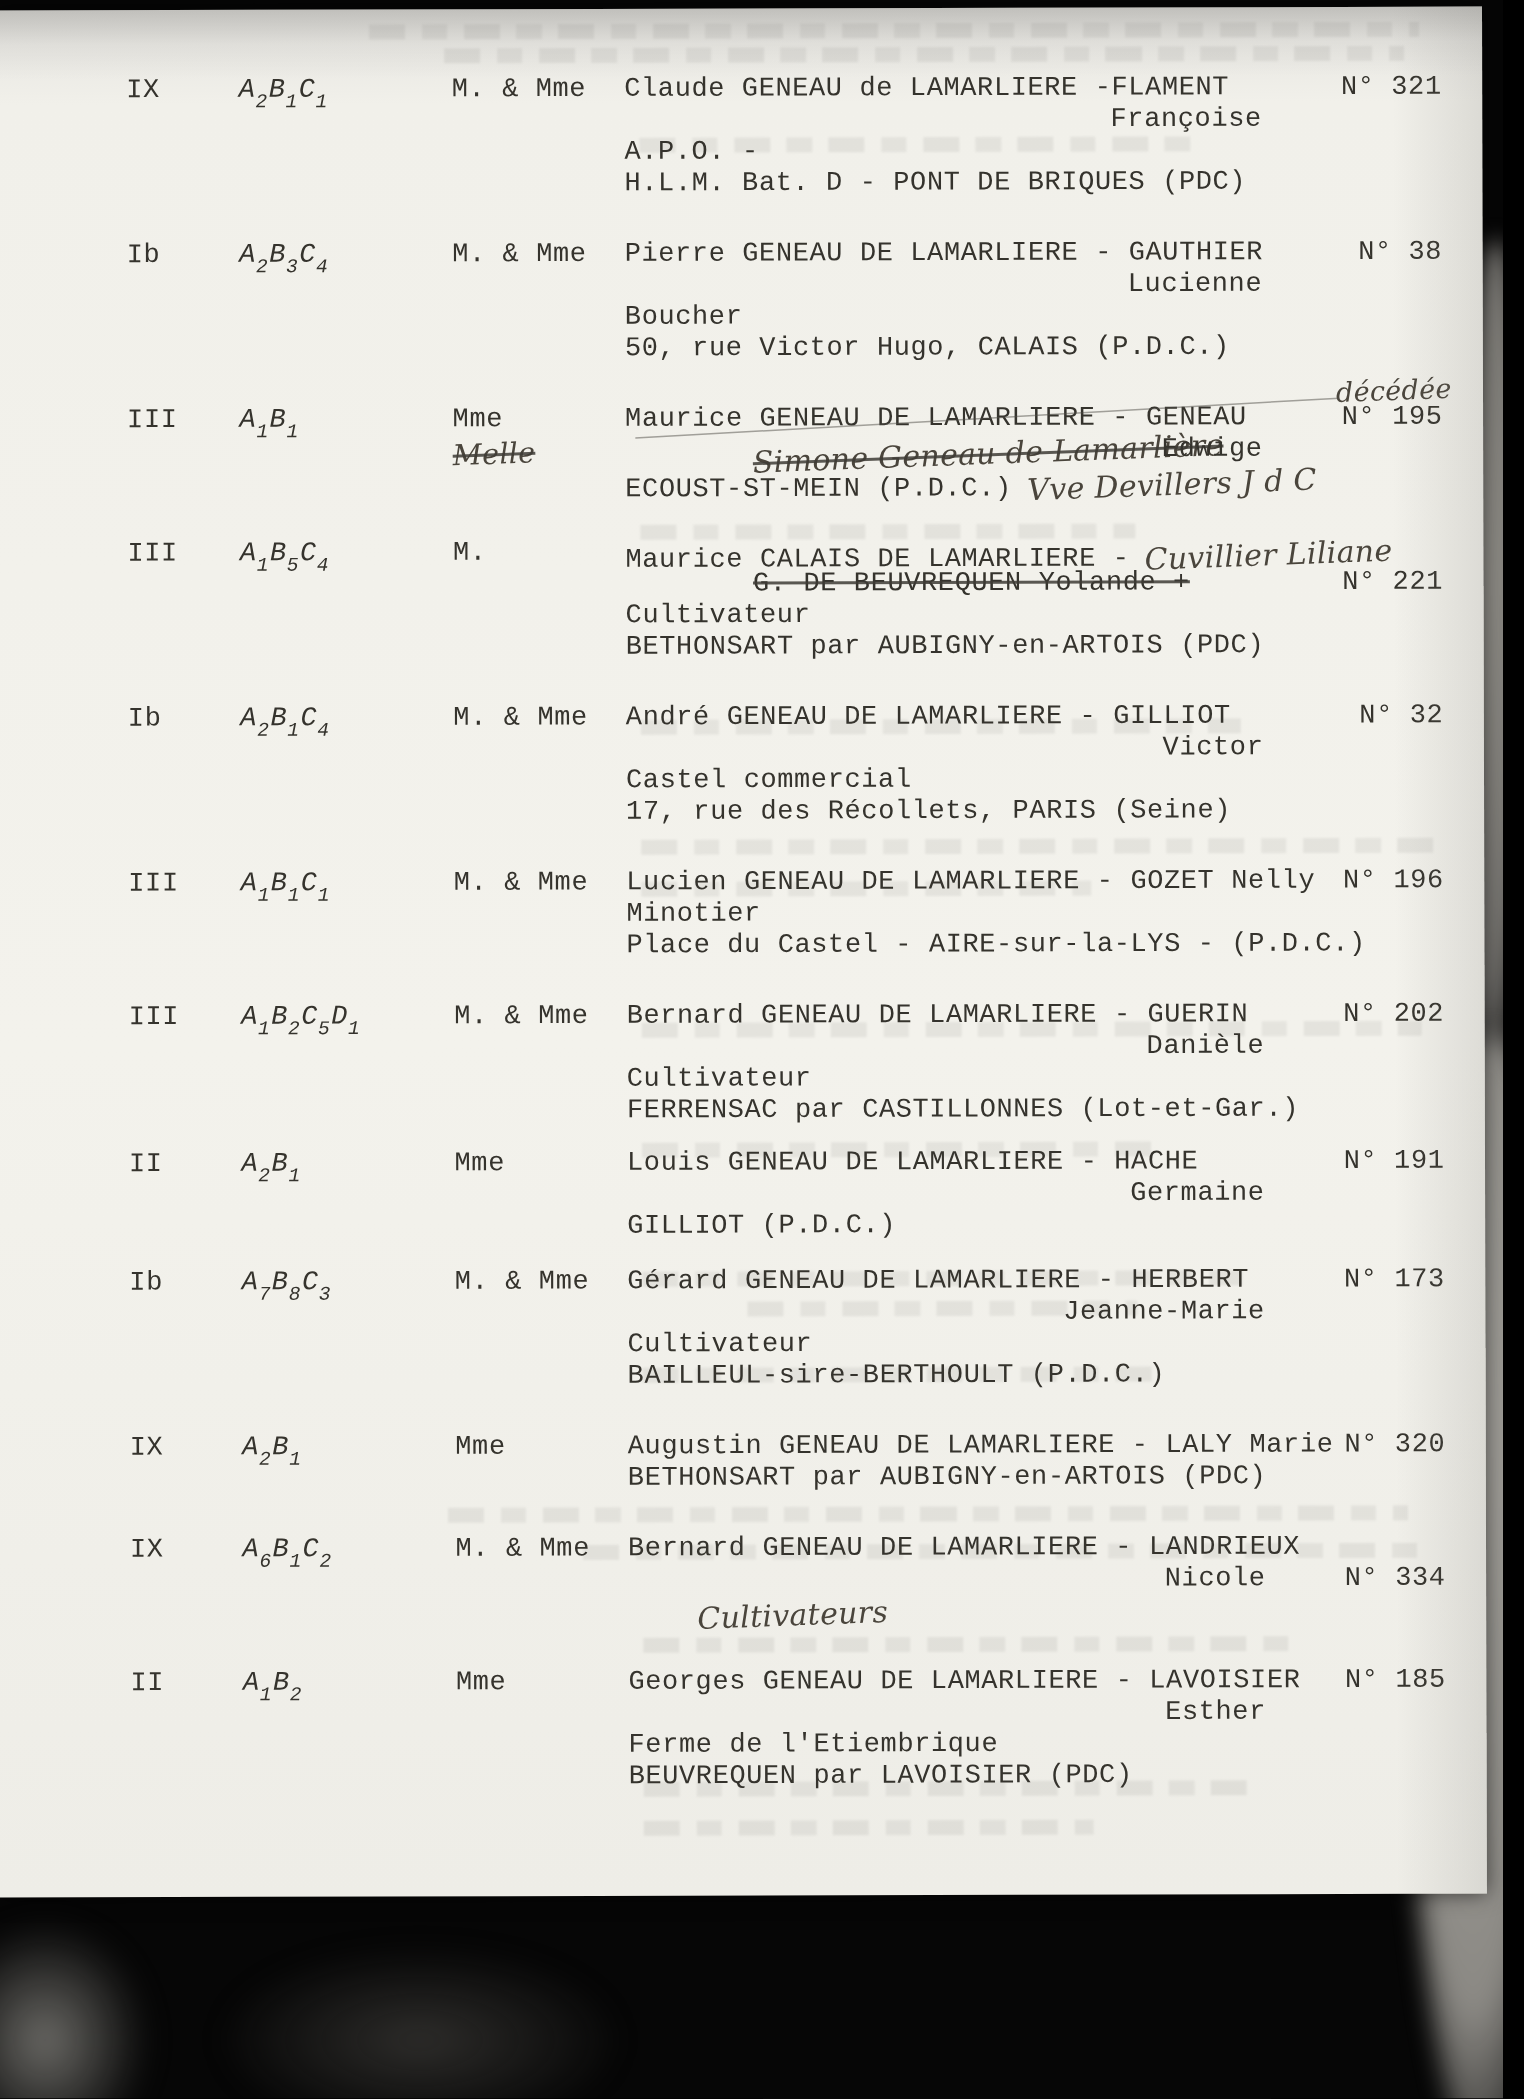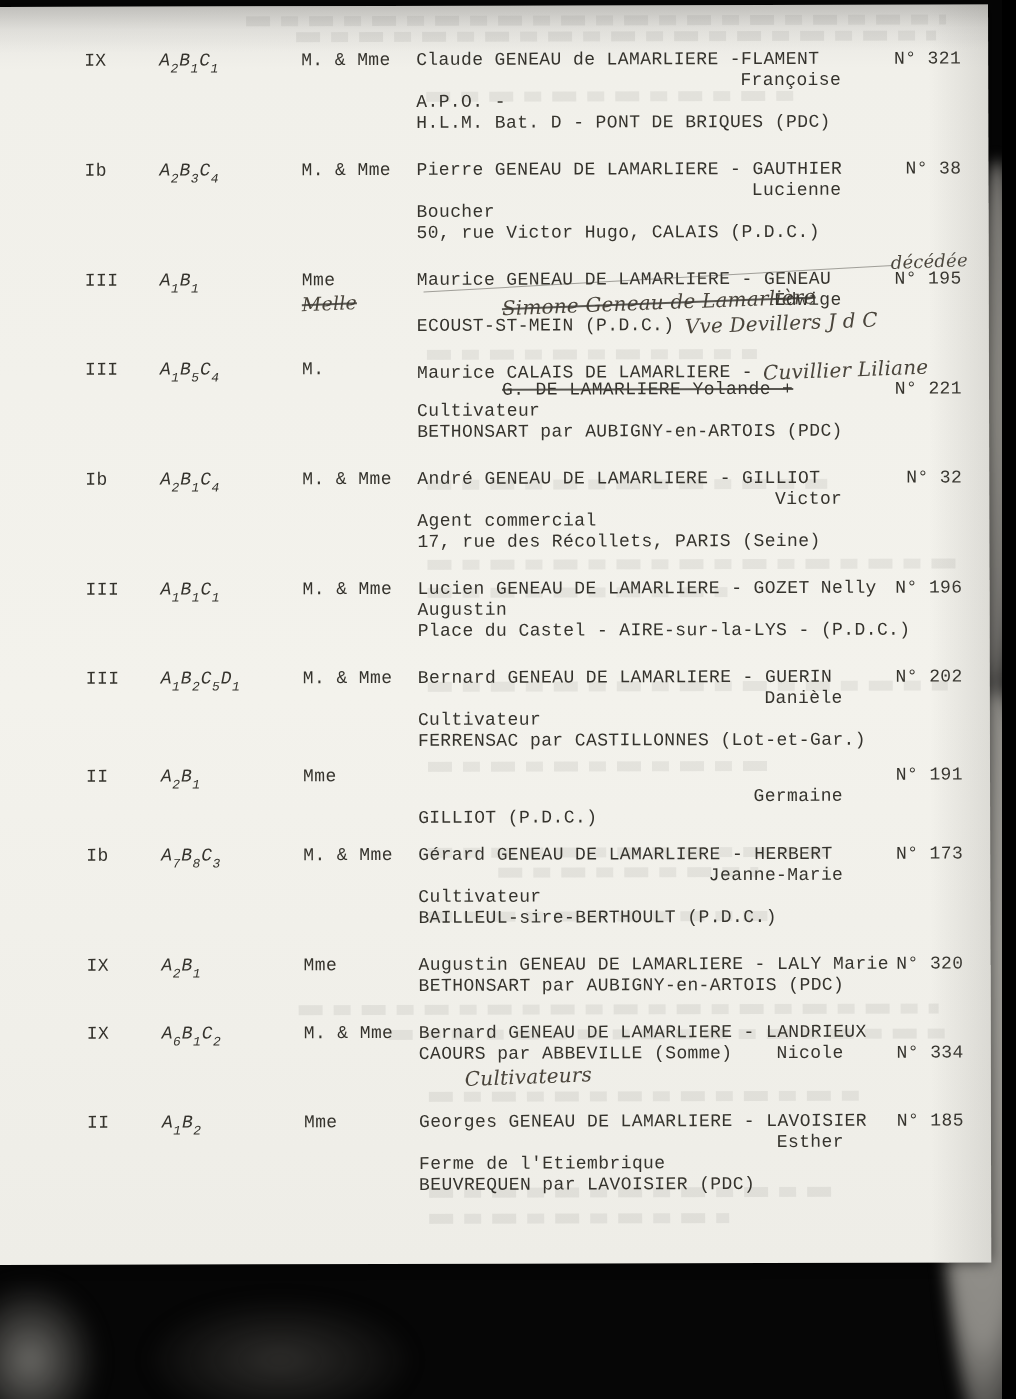--- a/index.html
+++ b/index.html
@@ -123,45 +123,45 @@
             <div class="line indent-lg"><span class="hand struck">Simone Geneau de Lamarlière</span><span class="typed rightname">Edwige</span></div>
             <div class="line"><span class="typed">ECOUST-ST-MEIN (P.D.C.)</span><span class="hand" style="margin-left: 10px;">Vve Devillers J d C</span></div>
           </div>
         </div>
         <div class="entry">
           <div class="col-roman typed">III</div>
           <div class="col-code typed"><span class="cl">A</span><span class="sub">1</span><span class="cl">B</span><span class="sub">5</span><span class="cl">C</span><span class="sub">4</span></div>
           <div class="col-civ typed">M.</div>
           <div class="col-body">
             <div class="line"><span class="typed">Maurice CALAIS DE LAMARLIERE -</span><span class="hand" style="margin-left: 10px;">Cuvillier Liliane</span></div>
-            <div class="line indent-lg"><span class="typed struck">G. DE LAMARLIERE Yolande +</span><span class="typed num">N° 221</span></div>
+            <div class="line indent-lg"><span class="typed struck">G. DE BEUVREQUEN Yolande +</span><span class="typed num">N° 221</span></div>
             <div class="line"><span class="typed">Cultivateur</span></div>
             <div class="line"><span class="typed">BETHONSART par AUBIGNY-en-ARTOIS (PDC)</span></div>
           </div>
         </div>
         <div class="entry">
           <div class="col-roman typed">Ib</div>
           <div class="col-code typed"><span class="cl">A</span><span class="sub">2</span><span class="cl">B</span><span class="sub">1</span><span class="cl">C</span><span class="sub">4</span></div>
           <div class="col-civ typed">M. &amp; Mme</div>
           <div class="col-body">
             <div class="line"><span class="typed">André GENEAU DE LAMARLIERE - GILLIOT</span><span class="typed num">N° 32</span></div>
             <div class="line">
               <span class="typed rightname">Victor</span>
             </div>
-            <div class="line"><span class="typed">Agent commercial</span></div>
+            <div class="line"><span class="typed">Castel commercial</span></div>
             <div class="line"><span class="typed">17, rue des Récollets, PARIS (Seine)</span></div>
           </div>
         </div>
         <div class="entry">
           <div class="col-roman typed">III</div>
           <div class="col-code typed"><span class="cl">A</span><span class="sub">1</span><span class="cl">B</span><span class="sub">1</span><span class="cl">C</span><span class="sub">1</span></div>
           <div class="col-civ typed">M. &amp; Mme</div>
           <div class="col-body">
             <div class="line"><span class="typed">Lucien GENEAU DE LAMARLIERE - GOZET Nelly</span><span class="typed num">N° 196</span></div>
-            <div class="line"><span class="typed">Augustin</span></div>
+            <div class="line"><span class="typed">Minotier</span></div>
             <div class="line"><span class="typed">Place du Castel - AIRE-sur-la-LYS - (P.D.C.)</span></div>
           </div>
         </div>
         <div class="entry">
           <div class="col-roman typed">III</div>
           <div class="col-code typed"><span class="cl">A</span><span class="sub">1</span><span class="cl">B</span><span class="sub">2</span><span class="cl">C</span><span class="sub">5</span><span class="cl">D</span><span class="sub">1</span></div>
           <div class="col-civ typed">M. &amp; Mme</div>
           <div class="col-body">
             <div class="line"><span class="typed">Bernard GENEAU DE LAMARLIERE - GUERIN</span><span class="typed num">N° 202</span></div>
             <div class="line">
@@ -169,21 +169,21 @@
             </div>
             <div class="line"><span class="typed">Cultivateur</span></div>
             <div class="line"><span class="typed">FERRENSAC par CASTILLONNES (Lot-et-Gar.)</span></div>
           </div>
         </div>
         <div class="entry">
           <div class="col-roman typed">II</div>
           <div class="col-code typed"><span class="cl">A</span><span class="sub">2</span><span class="cl">B</span><span class="sub">1</span></div>
           <div class="col-civ typed">Mme</div>
           <div class="col-body">
-            <div class="line"><span class="typed num">N° 191</span></div>
+            <div class="line"><span class="typed">Louis GENEAU DE LAMARLIERE - HACHE</span><span class="typed num">N° 191</span></div>
             <div class="line">
               <span class="typed rightname">Germaine</span>
             </div>
             <div class="line"><span class="typed">GILLIOT (P.D.C.)</span></div>
           </div>
         </div>
         <div class="entry">
           <div class="col-roman typed">Ib</div>
           <div class="col-code typed"><span class="cl">A</span><span class="sub">7</span><span class="cl">B</span><span class="sub">8</span><span class="cl">C</span><span class="sub">3</span></div>
           <div class="col-civ typed">M. &amp; Mme</div>
@@ -204,21 +204,21 @@
             <div class="line"><span class="typed">Augustin GENEAU DE LAMARLIERE - LALY Marie</span><span class="typed num">N° 320</span></div>
             <div class="line"><span class="typed">BETHONSART par AUBIGNY-en-ARTOIS (PDC)</span></div>
           </div>
         </div>
         <div class="entry">
           <div class="col-roman typed">IX</div>
           <div class="col-code typed"><span class="cl">A</span><span class="sub">6</span><span class="cl">B</span><span class="sub">1</span><span class="cl">C</span><span class="sub">2</span></div>
           <div class="col-civ typed">M. &amp; Mme</div>
           <div class="col-body">
             <div class="line"><span class="typed">Bernard GENEAU DE LAMARLIERE - LANDRIEUX</span></div>
-            <div class="line"><span class="typed">CAOURS par ABBEVILLE (Somme)</span><span class="typed rightname">Nicole</span><span class="typed num">N° 334</span></div>
+            <div class="line"><span class="typed rightname">Nicole</span><span class="typed num">N° 334</span></div>
             <div class="line indent-sm"><span class="hand" style="margin-left: 10px;">Cultivateurs</span></div>
           </div>
         </div>
         <div class="entry">
           <div class="col-roman typed">II</div>
           <div class="col-code typed"><span class="cl">A</span><span class="sub">1</span><span class="cl">B</span><span class="sub">2</span></div>
           <div class="col-civ typed">Mme</div>
           <div class="col-body">
             <div class="line"><span class="typed">Georges GENEAU DE LAMARLIERE - LAVOISIER</span><span class="typed num">N° 185</span></div>
             <div class="line">

